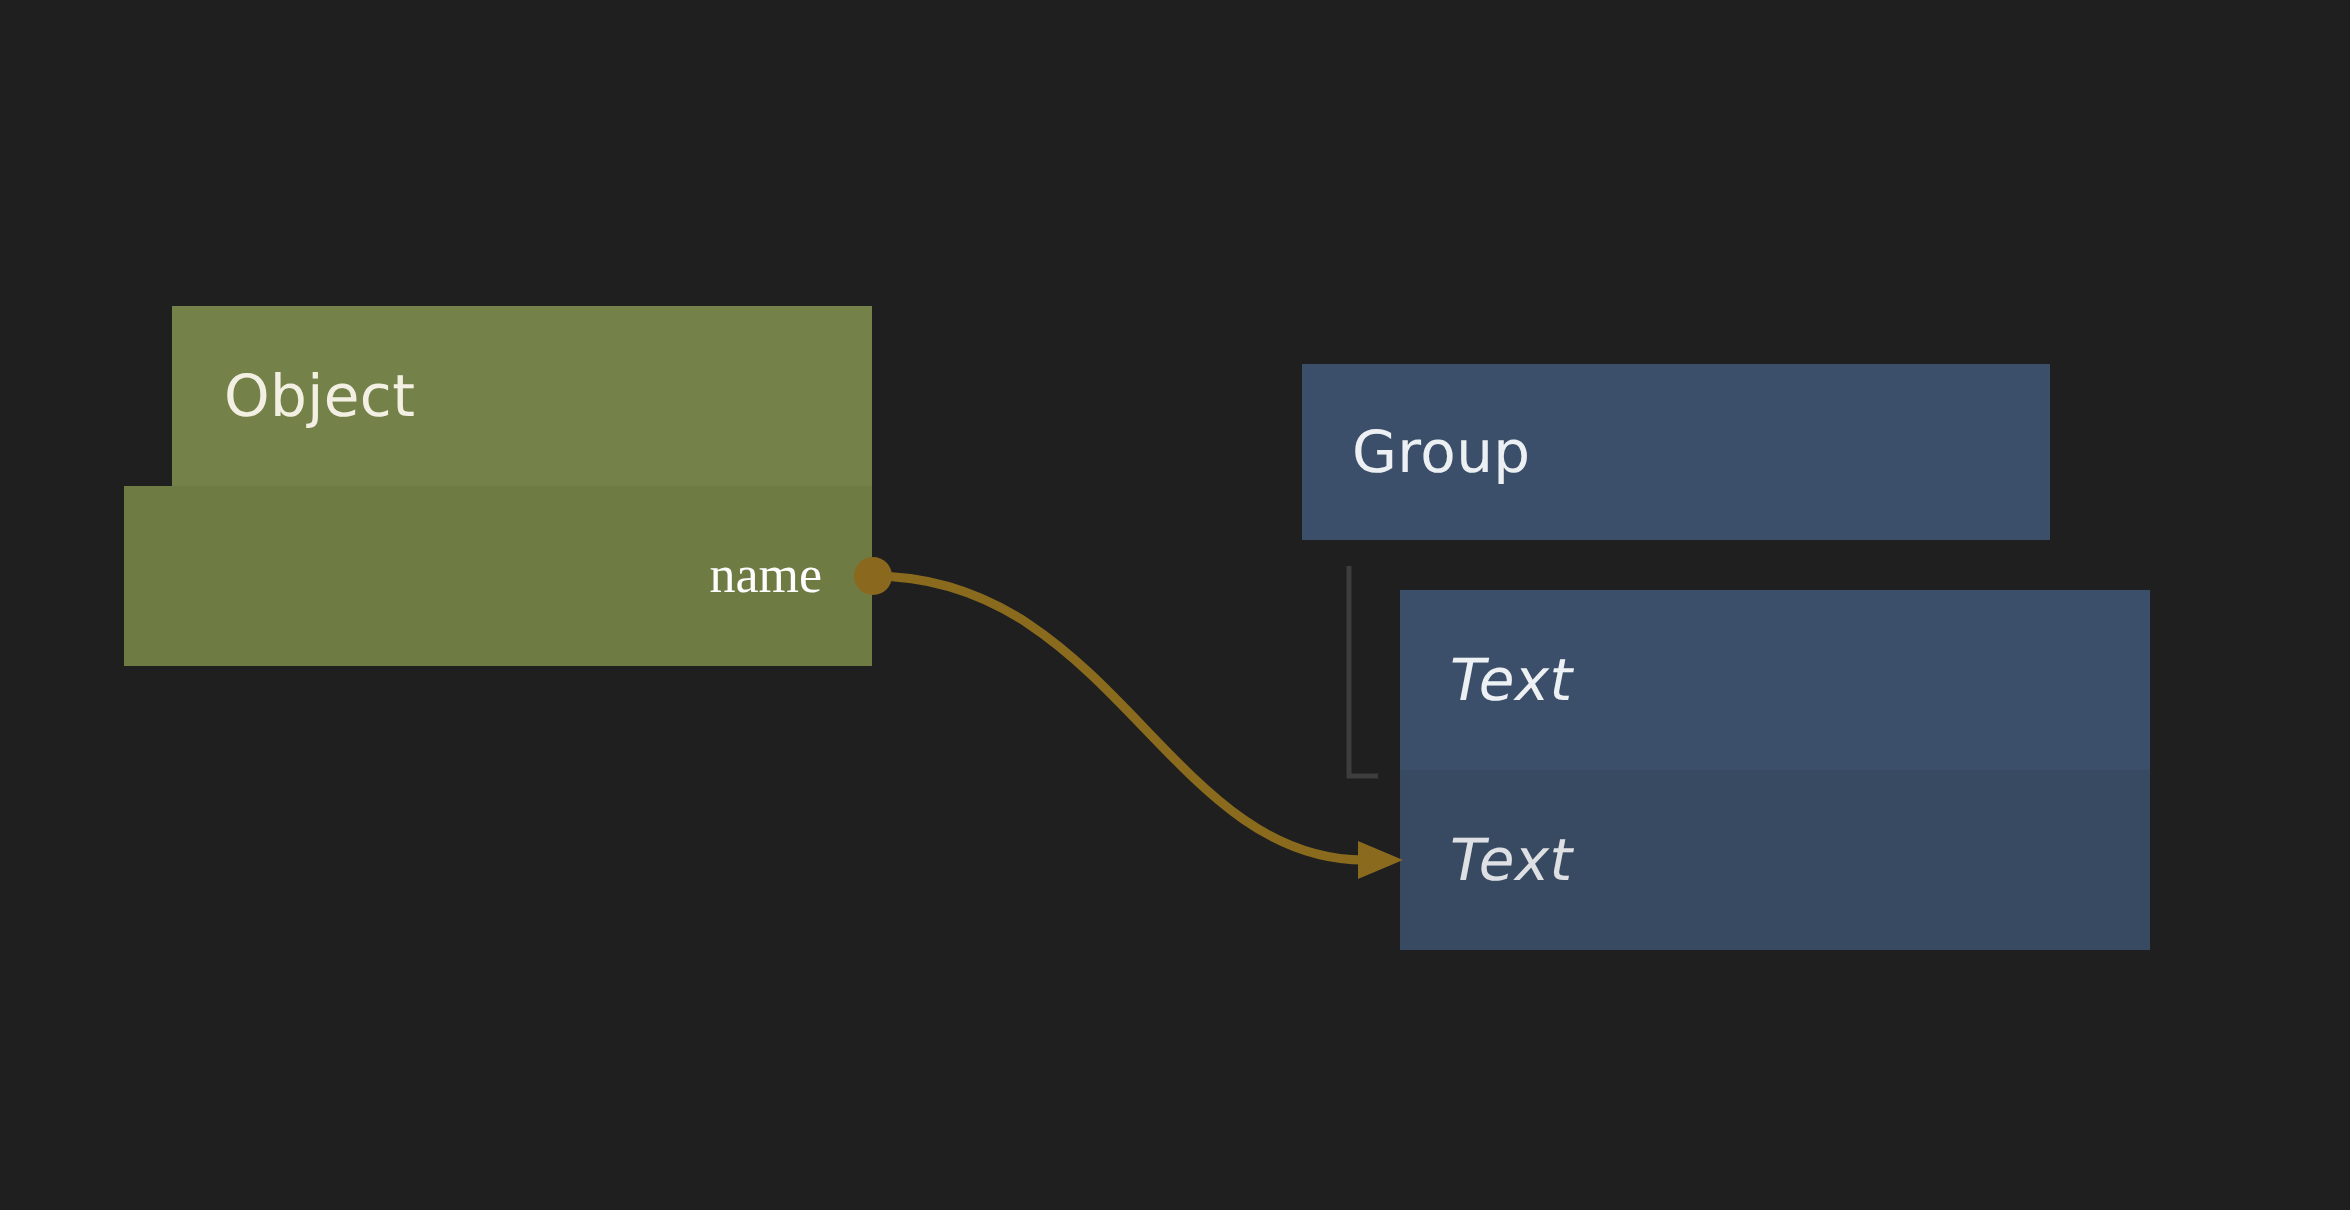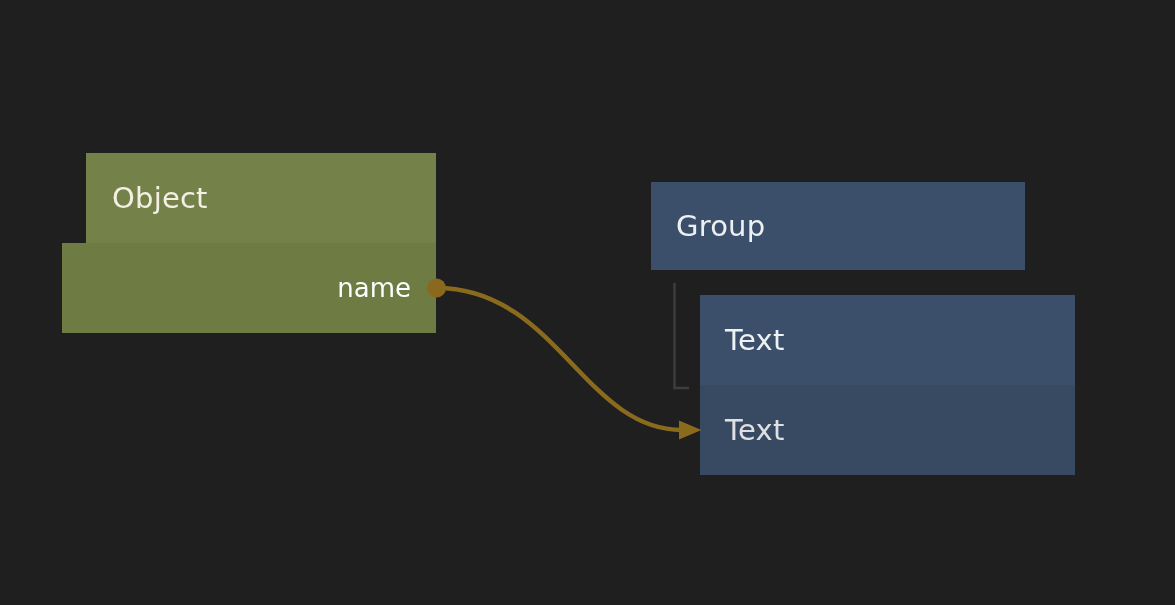--- a/index.html
+++ b/index.html
@@ -29,27 +29,27 @@
     letter-spacing: 0.2px;
   }
   .node-row {
     display: flex;
     align-items: center;
     box-sizing: border-box;
   }
   
   .node-object { left: 62px; top: 153px; width: 374px; height: 180px; }
   .node-object .node-header { height: 90px; padding-left: 26px; margin-left: 24px; }
-  .node-object .node-row { height: 90px; justify-content: flex-end; padding-right: 25px; }
+  .node-object .node-row { height: 90px; justify-content: flex-end; padding-right: 25px; font-family: Liberation Serif, serif; }
   .port-label { font-size: 26px; }
   
   .node-group { left: 651px; top: 182px; width: 374px; height: 88px; }
   .node-group .node-header { height: 88px; padding-left: 25px; }
   
-  .node-text { left: 700px; top: 295px; width: 375px; height: 180px; }
+  .node-text { left: 700px; top: 295px; width: 375px; height: 180px; font-style: italic; }
   .node-text .node-header { height: 90px; padding-left: 25px; }
   .node-text .node-row { height: 90px; padding-left: 25px; }
   .node-text .node-row .node-title { opacity: 0.95; }
 
   svg.overlay {
     position: absolute;
     left: 0;
     top: 0;
     width: 1175px;
     height: 605px;

